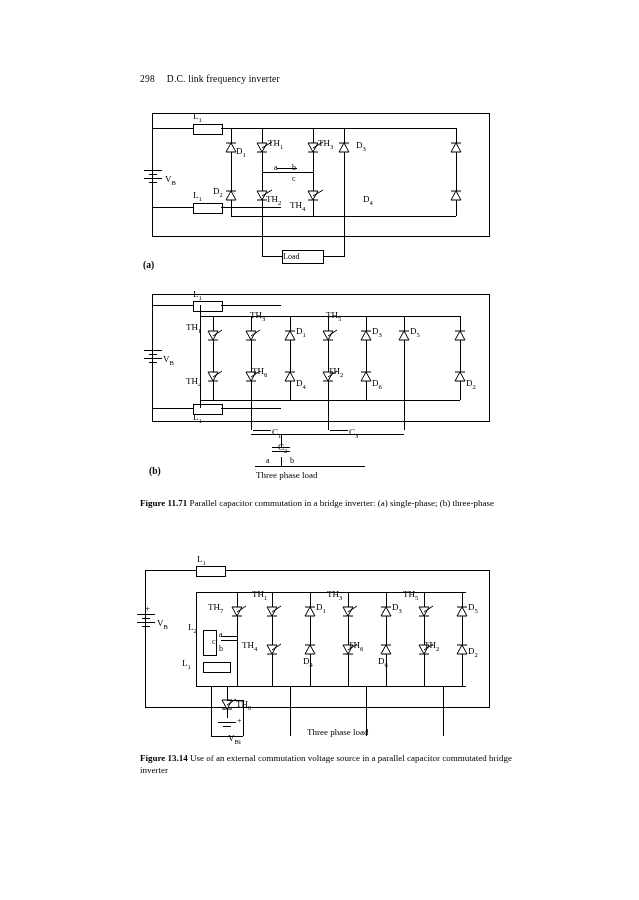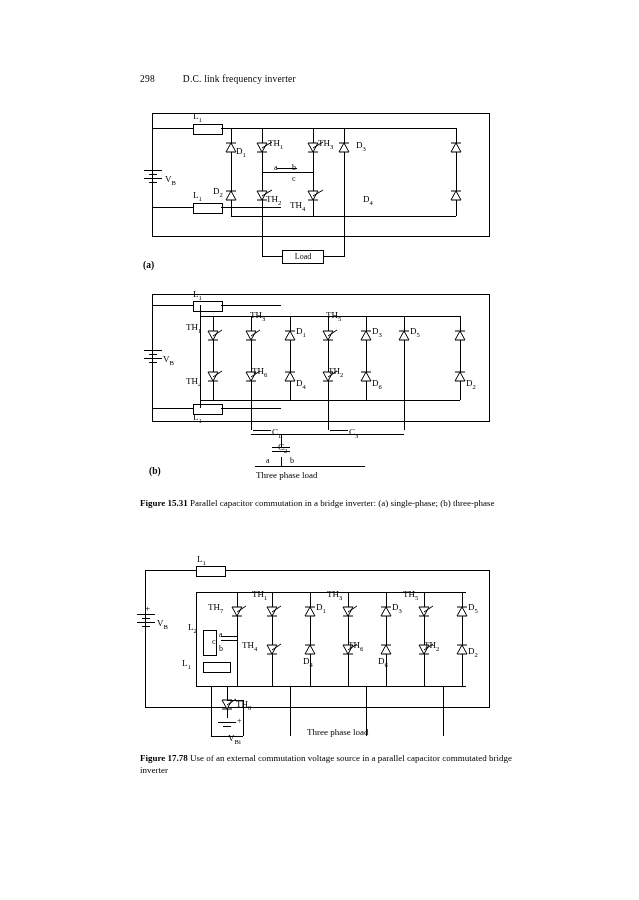--- a/index.html
+++ b/index.html
@@ -23,21 +23,21 @@
     background: #fff;
   }
   .header {
     position: absolute;
     left: 140px;
     top: 74px;
     font-size: 9.5px;
     letter-spacing: 0.2px;
     white-space: nowrap;
   }
-  .header .pageno { margin-right: 28px; }
+  .header .pageno { margin-right: 12px; }
 
   .fig-caption {
     position: absolute;
     font-size: 9px;
     line-height: 12px;
     width: 380px;
   }
   .fig-caption b { font-weight: bold; }
 
   .label {
@@ -97,21 +97,20 @@
     width: 100%;
     left: 0;
   }
 
   
   .box {
     position: absolute;
     border: 1px solid #000;
     background: #fff;
     font-size: 8px;
-    text-align: center;
     line-height: 11px;
   }
 
   
   .sym {
     position: absolute;
     overflow: visible;
   }
   svg { display: block; overflow: visible; }
 </style>
@@ -351,21 +350,21 @@
     <div class="wire v" style="left:281px; top:434px; height:13px;"></div>
     <div class="wire h" style="left:255px; top:466px; width:110px;"></div>
     <div class="wire v" style="left:281px; top:457px; height:9px;"></div>
 
     <div class="label" style="left:256px; top:470px;">Three phase load</div>
 
     <div class="panel-letter" style="left:149px; top:466px;">(b)</div>
   </div>
 
   <div class="fig-caption" style="left:140px; top:497px;">
-    <b>Figure 15.31</b><span> Parallel capacitor commutation in a bridge inverter: (a) single-phase; (b) three-phase</span>
+    <b>Figure 11.71</b><span> Parallel capacitor commutation in a bridge inverter: (a) single-phase; (b) three-phase</span>
   </div>
 
   <div>
 
     <div class="wire h" style="left:145px; top:570px; width:345px;"></div>
     <div class="wire v" style="left:145px; top:570px; height:138px;"></div>
     <div class="wire h" style="left:145px; top:707px; width:345px;"></div>
     <div class="wire v" style="left:489px; top:570px; height:138px;"></div>
 
     <div class="batt" style="left:137px; top:614px; width:18px; height:18px;">
@@ -489,16 +488,16 @@
     <div class="wire v" style="left:243px; top:700px; height:36px;"></div>
     <div class="wire h" style="left:227px; top:700px; width:16px;"></div>
 
     <div class="wire v" style="left:290px; top:686px; height:50px;"></div>
     <div class="wire v" style="left:366px; top:686px; height:50px;"></div>
     <div class="wire v" style="left:443px; top:686px; height:50px;"></div>
     <div class="label" style="left:307px; top:727px;">Three phase load</div>
   </div>
 
   <div class="fig-caption" style="left:140px; top:752px;">
-    <b>Figure 17.78</b><span> Use of an external commutation voltage source in a parallel capacitor commutated bridge inverter</span>
+    <b>Figure 13.14</b><span> Use of an external commutation voltage source in a parallel capacitor commutated bridge inverter</span>
   </div>
 
 </div>
 
 </body></html>

